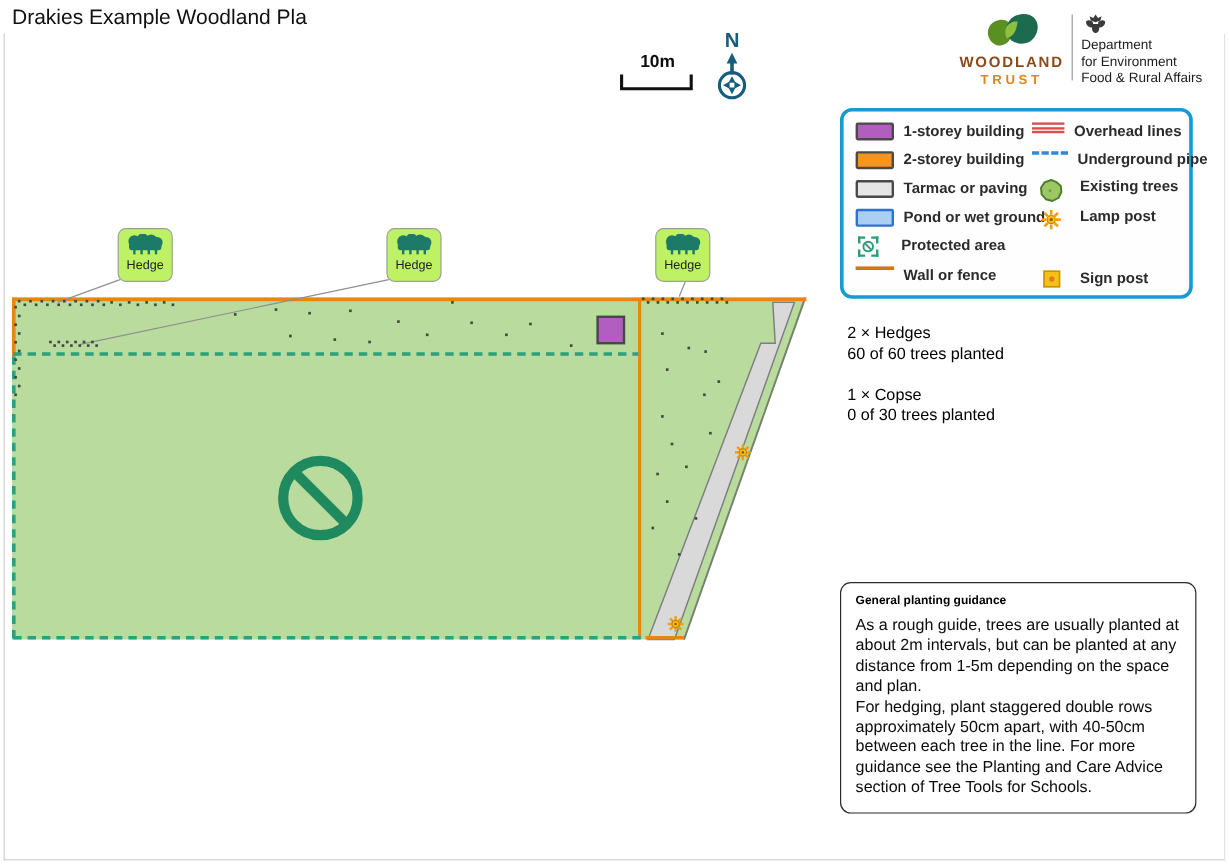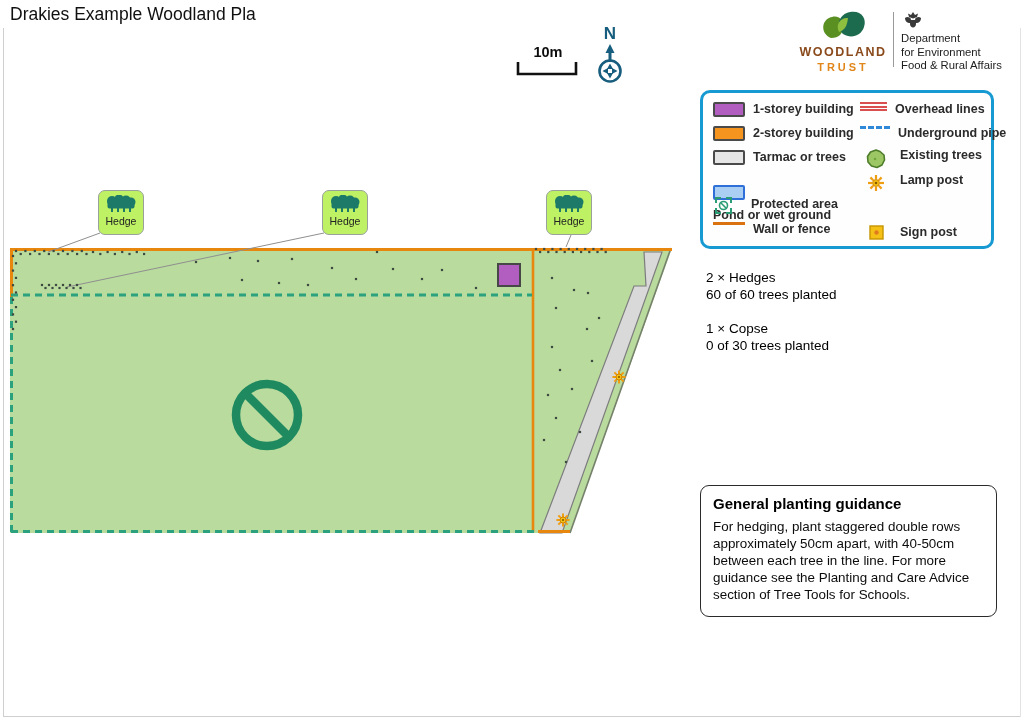--- a/index.html
+++ b/index.html
@@ -50,21 +50,21 @@
   .pipe{width:30px;border-top:3px dashed #2f89d8;flex:0 0 auto;}
   .icon-cell{width:32px;display:flex;justify-content:center;flex:0 0 auto;}
 
   
   .summary{left:706px;top:269px;font-size:13.5px;line-height:17px;color:#000;}
   .summary .grp{margin-bottom:17px;}
 
   
   .guidance{left:700px;top:485px;width:297px;box-sizing:border-box;
     border:1.5px solid #2b2b2b;border-radius:9px;background:#fff;padding:9px 12px 12px 12px;}
-  .guidance h2{margin:0 0 7px 0;font-size:15px;color:#000;}
+  .guidance h2{margin:0 0 7px 0;font-size:10px;color:#000;}
   .guidance p{margin:0;font-size:13.4px;line-height:16.9px;color:#0c0c0c;}
 
   
   .hedge-label{position:absolute;width:46px;height:45px;background:#bef264;border:1.5px solid #9aa09a;
     border-radius:7px;box-sizing:border-box;display:flex;flex-direction:column;align-items:center;
     justify-content:flex-start;padding-top:4px;z-index:3;}
   .hedge-label span{font-size:10.5px;color:#222;margin-top:1px;}
 
   svg{display:block;}
   #plan-svg{position:absolute;left:0;top:0;z-index:1;}
@@ -128,23 +128,23 @@
   <div class="legend-row" style="left:10px;top:9px;">
     <div class="swatch" style="background:#b25ec0;"></div>
     <div class="legend-label">1-storey building</div>
   </div>
   <div class="legend-row" style="left:10px;top:33px;">
     <div class="swatch" style="background:#f5941f;"></div>
     <div class="legend-label">2-storey building</div>
   </div>
   <div class="legend-row" style="left:10px;top:57px;">
     <div class="swatch" style="background:#e6e6e6;"></div>
-    <div class="legend-label">Tarmac or trees</div>
-  </div>
-  <div class="legend-row" style="left:10px;top:92px;flex-direction:column;">
+    <div class="legend-label">Tarmac or paving</div>
+  </div>
+  <div class="legend-row" style="left:10px;top:81px;">
     <div class="swatch sw-pond" style="background:#aacff2;"></div>
     <div class="legend-label">Pond or wet ground</div>
   </div>
   <div class="legend-row" style="left:10px;top:104px;">
     <div class="protected-sq">
       <svg width="11" height="11">
         <circle cx="5.5" cy="5.5" r="4" fill="none" stroke="#2a9d74" stroke-width="1.6"></circle>
         <line x1="2.8" y1="2.8" x2="8.2" y2="8.2" stroke="#2a9d74" stroke-width="1.6"></line>
       </svg>
     </div>
@@ -214,20 +214,21 @@
     <div>60 of 60 trees planted</div>
   </div>
   <div class="grp">
     <div>1 × Copse</div>
     <div>0 of 30 trees planted</div>
   </div>
 </div>
 
 <div class="abs guidance">
   <h2>General planting guidance</h2>
+  <p>As a rough guide, trees are usually planted at about 2m intervals, but can be planted at any distance from 1-5m depending on the space and plan.</p>
   <p>For hedging, plant staggered double rows approximately 50cm apart, with 40-50cm between each tree in the line. For more guidance see the Planting and Care Advice section of Tree Tools for Schools.</p>
 </div>
 
 <svg id="plan-svg" width="1024" height="720">
 
   <polygon points="10,248 672,248 570,533 10,533" fill="#b9db9e"></polygon>
 
   <line x1="671" y1="248" x2="570" y2="533" stroke="#75816b" stroke-width="1.6"></line>
 
   <polygon points="644,252 662,252 562,533 540,533 634,286 646,286" fill="#d9d9d9" stroke="#7d7d7d" stroke-width="1.2"></polygon>

